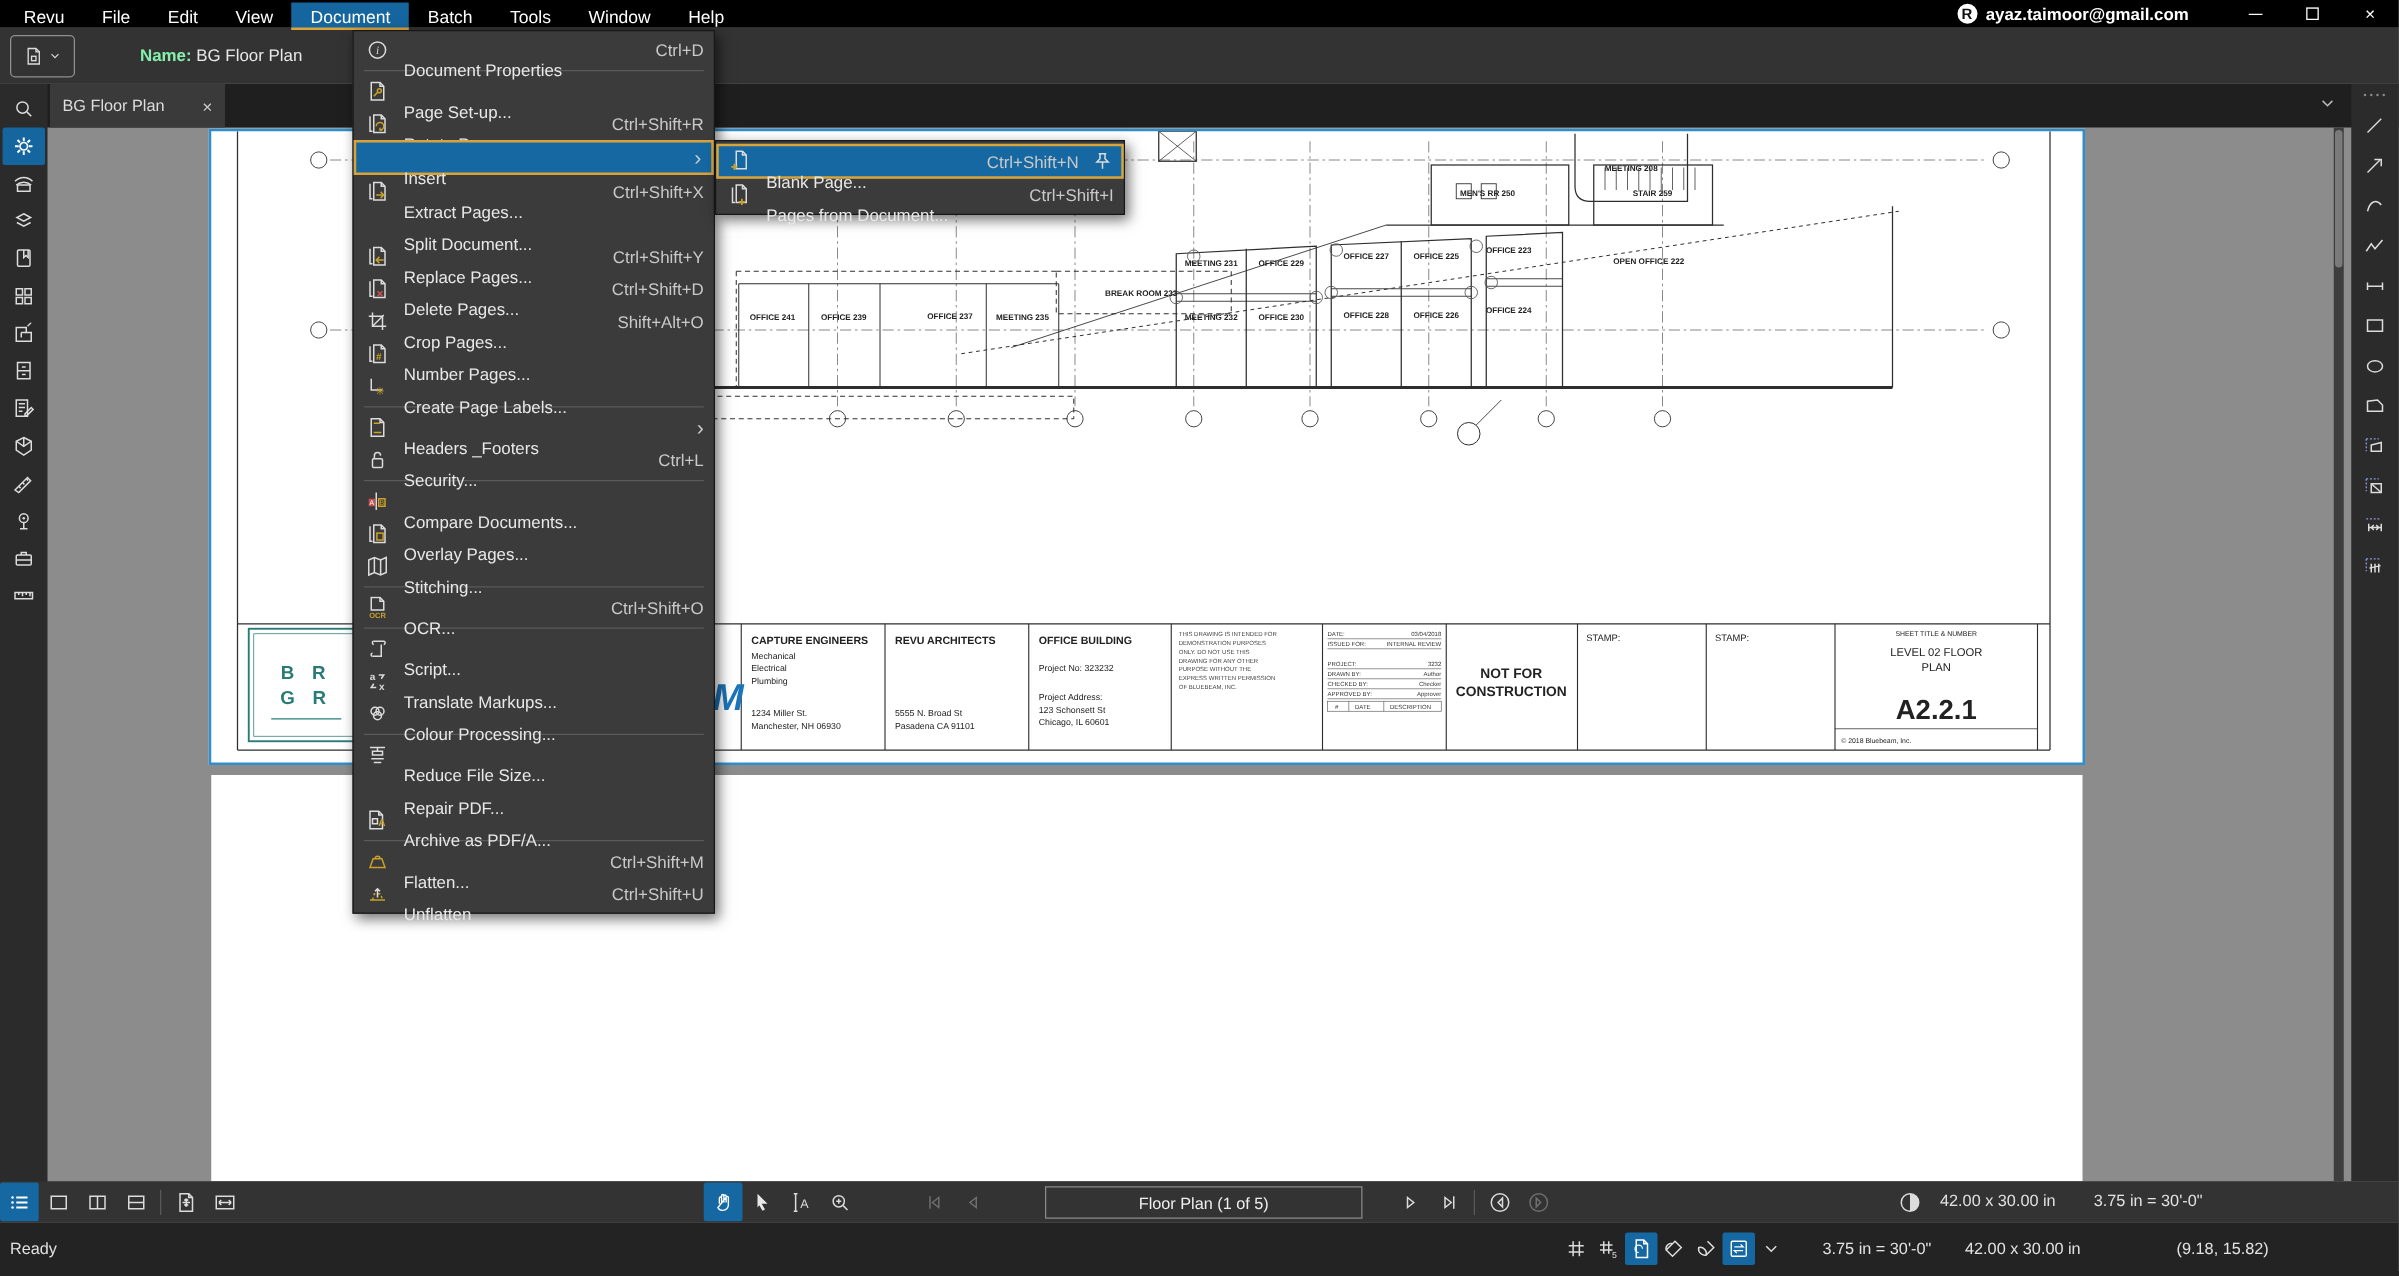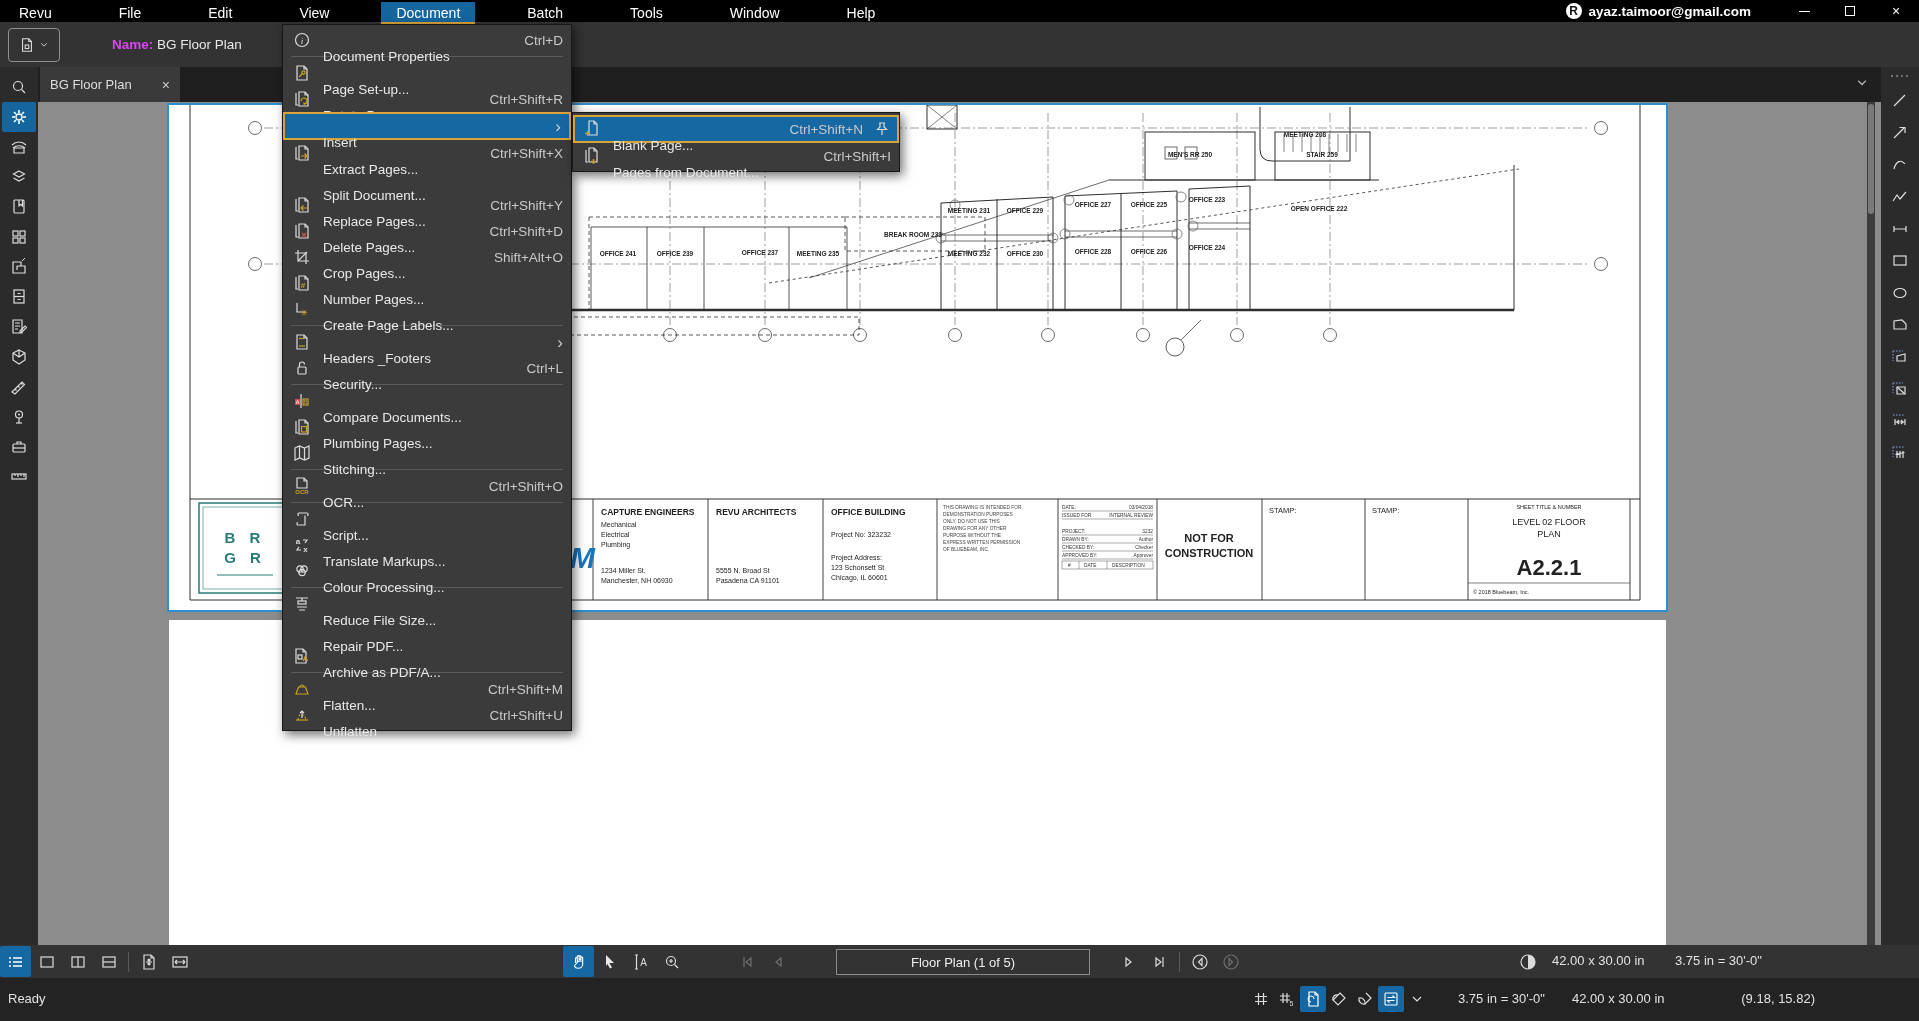--- a/index.html
+++ b/index.html
@@ -1,36 +1,36 @@
 <!DOCTYPE html>
 <html><head>
 <meta charset="utf-8">
 <style>
   html,body{margin:0;padding:0;background:#000;}
   #app{position:relative;width:1919px;height:1021px;overflow:hidden;
        font-family:"Liberation Sans",sans-serif;background:#8c8c8c;-webkit-font-smoothing:antialiased;}
   
   .titlebar{position:absolute;left:0;top:0;width:1919px;height:22px;background:#000;display:flex;align-items:center;z-index:40;}
-  .menus{display:flex;height:18px;margin-left:4px;gap:37px;}
+  .menus{display:flex;height:18px;margin-left:4px;}
   .menu-item{color:#fff;font-size:14px;padding:0 15px;display:flex;align-items:center;height:22px;cursor:default;}
   .menu-item.active{background:#15659e;box-shadow:inset 0 -2px 0 #d9a33a;}
   .tb-right{position:absolute;right:0;top:0;height:22px;display:flex;align-items:center;}
   .revu-logo{width:16px;height:16px;border-radius:50%;background:#fff;color:#111;font-weight:bold;font-size:12px;
              display:flex;align-items:center;justify-content:center;margin-right:7px;}
   .email{color:#fff;font-size:13.5px;font-weight:bold;margin-right:30px;}
   .winbtn{width:46px;height:22px;display:flex;align-items:center;justify-content:center;color:#fff;font-size:14px;}
   .min-glyph{display:block;width:11px;height:0;border-top:1.6px solid #fff;}
   .restore-glyph{position:relative;width:10px;height:10px;}
   .restore-glyph span:first-child{position:absolute;right:0;top:0;width:8px;height:8px;border:1.2px solid #fff;}
   .restore-glyph span:last-child{position:absolute;left:0;bottom:0;width:8px;height:8px;border:1.2px solid #fff;background:#000;}
   
   .toolbar{position:absolute;left:0;top:22px;width:1919px;height:45px;background:#333;display:flex;align-items:center;z-index:30;}
   .doc-drop{margin-left:8px;width:50px;height:32px;border:1px solid #909090;border-radius:4px;display:flex;align-items:center;justify-content:center;gap:4px;}
   .tb-text{color:#e8e8e8;font-size:13.5px;margin-left:24px;}
-  .tb-text b{color:#d946ef;padding-left:28px;}
+  .tb-text b{color:#86efac;padding-left:28px;}
   
   .tabrow{position:absolute;left:0;top:67px;width:1919px;height:35px;background:#1f1f1f;z-index:20;}
   .tab{position:absolute;left:40px;top:0;width:140px;height:35px;background:#3a3a3a;display:flex;align-items:center;color:#ddd;font-size:13px;padding:0 10px;box-sizing:border-box;}
   .tab .x{margin-left:auto;color:#ccc;font-size:14px;}
   .tab-chevron{position:absolute;right:50px;top:9px;}
   
   .sidebar{position:absolute;width:38px;background:#2b2b2b;display:flex;flex-direction:column;align-items:center;z-index:25;}
   .sidebar.left{left:0;top:67px;height:878px;padding-top:5px;}
   .sidebar.right{right:0;top:67px;height:878px;}
   .sb-btn{width:34px;height:30px;display:flex;align-items:center;justify-content:center;border-radius:2px;flex:0 0 auto;}
@@ -832,21 +832,21 @@
       </div>
       <div class="m-row">
         <span class="m-ic">
           <svg class="ic" width="18" height="18" viewBox="0 0 18 18" xmlns="http://www.w3.org/2000/svg">
             <path d="M3 3v12h2" fill="none" stroke="#dcdcdc" stroke-width="1.2"></path>
             <path d="M6 2h6l3 3v11H6z" fill="none" stroke="#dcdcdc" stroke-width="1.2"></path>
             <path d="M12 2v3h3" fill="none" stroke="#dcdcdc" stroke-width="1.2"></path>
             <rect x="8.5" y="8.5" width="5" height="5.5" fill="none" stroke="#c9a227" stroke-width="1.2"></rect>
           </svg>
         </span>
-        <span class="m-lb">Plumbing Pages...</span>
+        <span class="m-lb">Overlay Pages...</span>
       </div>
       <div class="m-row">
         <span class="m-ic">
           <svg class="ic" width="18" height="18" viewBox="0 0 18 18" xmlns="http://www.w3.org/2000/svg">
             <path d="M2 4l4.5-2 5 2L16 2v12l-4.5 2-5-2L2 16z" fill="none" stroke="#dcdcdc" stroke-width="1.2"></path>
             <path d="M6.5 2v12M11.5 4v12" fill="none" stroke="#dcdcdc" stroke-width="1.2"></path>
           </svg>
         </span>
         <span class="m-lb">Stitching...</span>
       </div>

